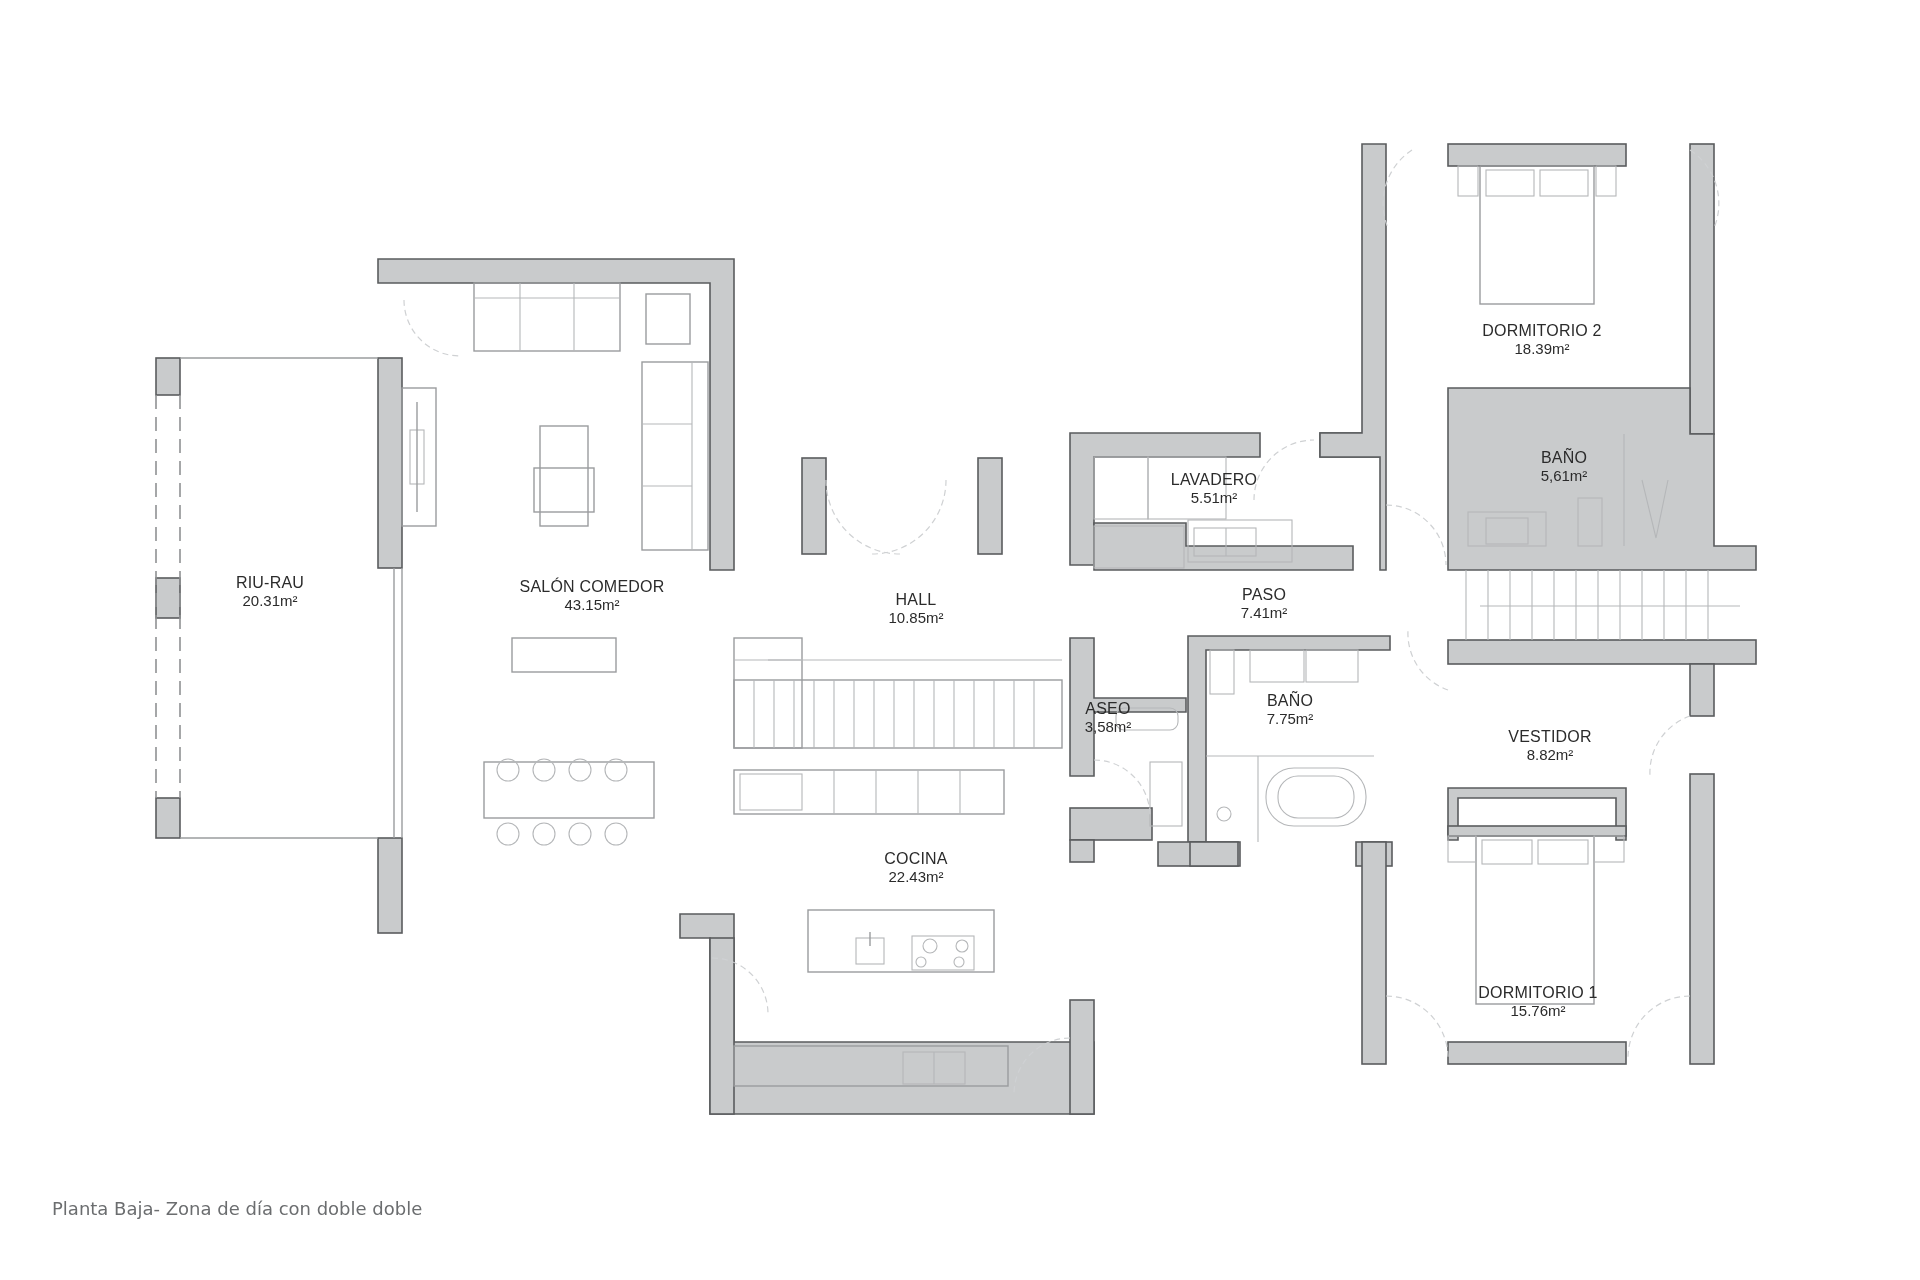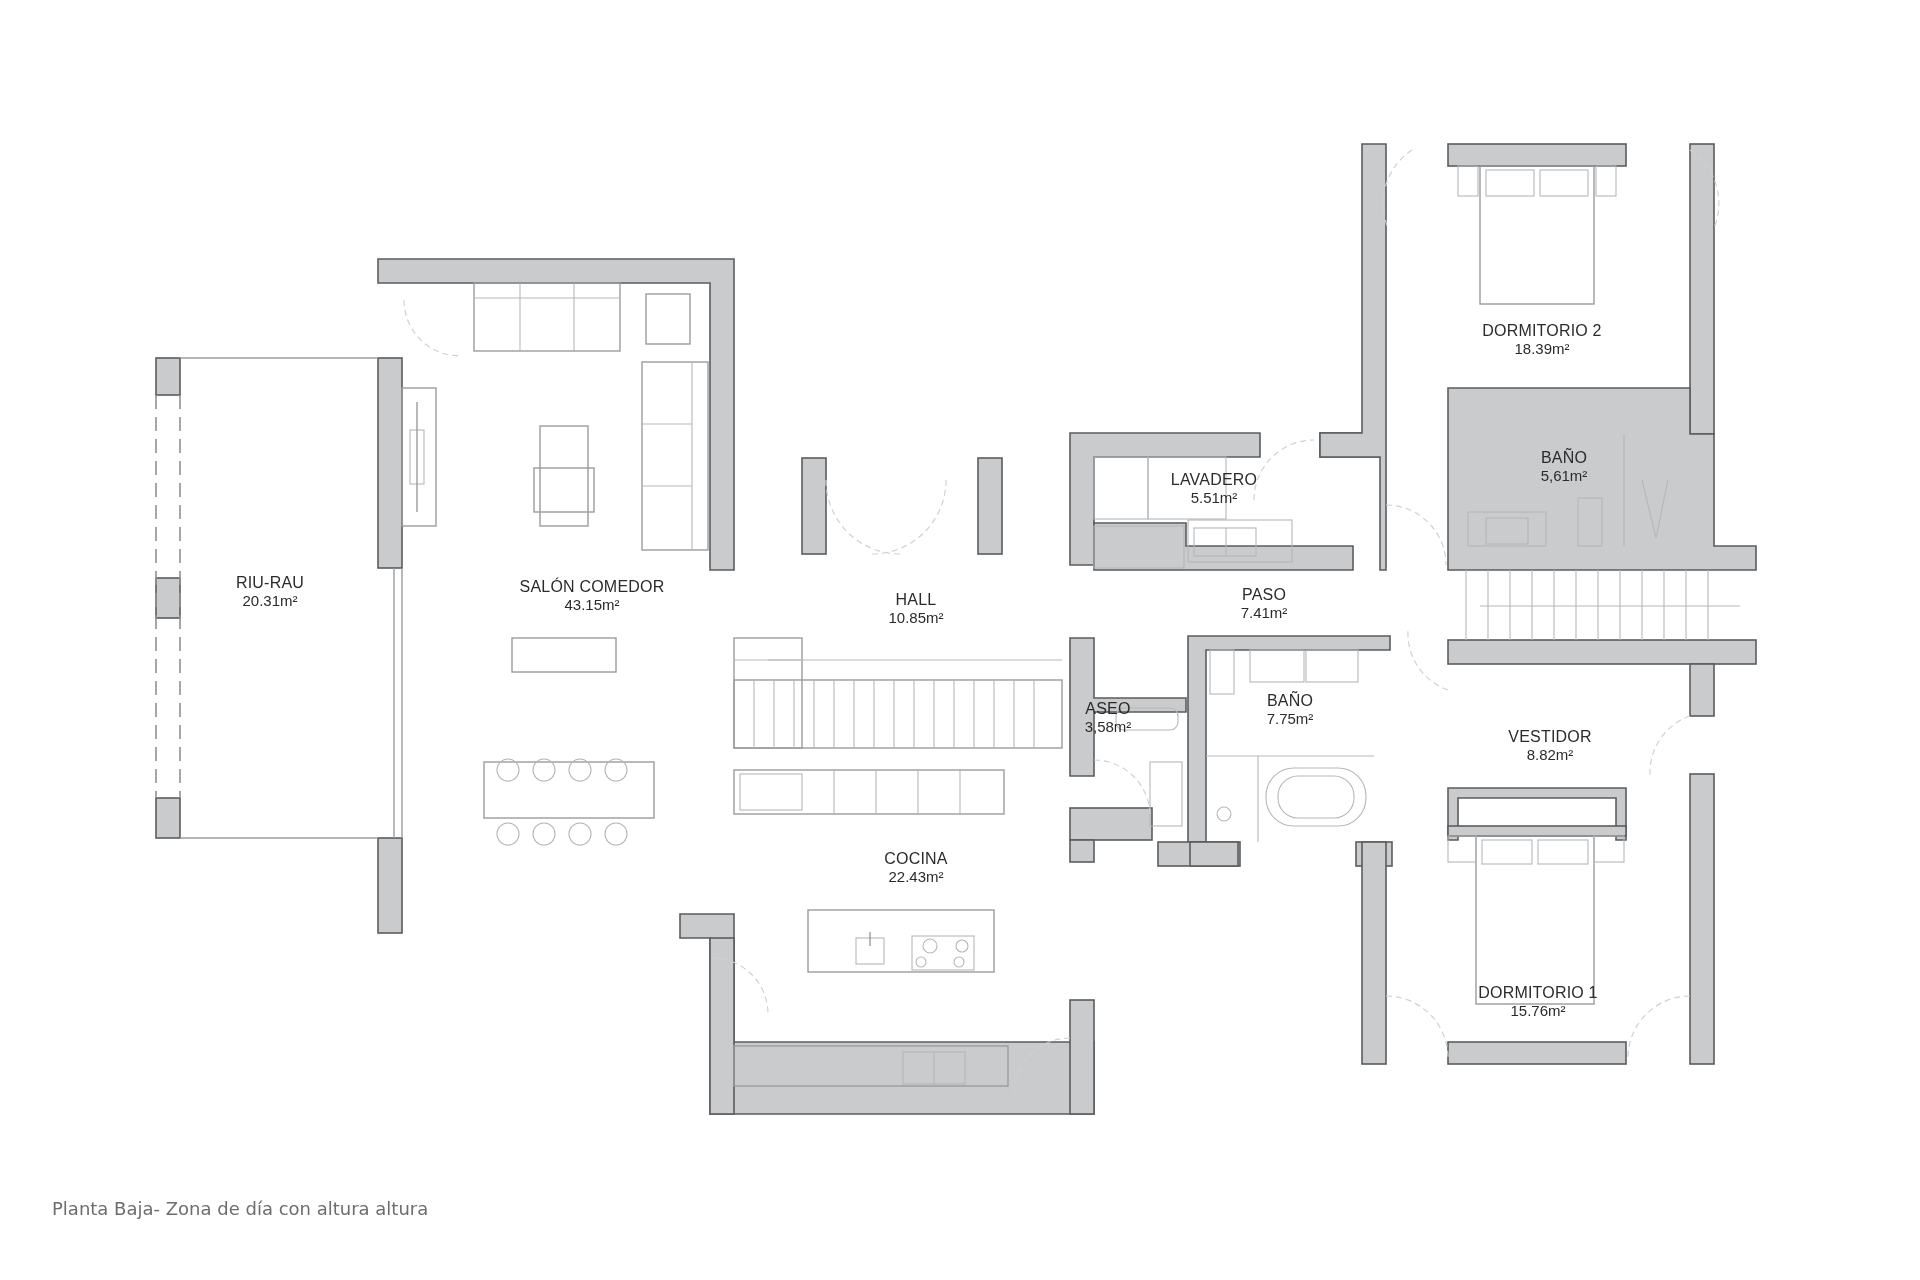--- a/index.html
+++ b/index.html
@@ -271,13 +271,13 @@
       <text class="room-name" x="916" y="864">COCINA</text>
       <text class="room-area" x="916" y="882">22.43m²</text>
     </g>
     <g>
       <text class="room-name" x="1538" y="998">DORMITORIO 1</text>
       <text class="room-area" x="1538" y="1016">15.76m²</text>
     </g>
   </g>
 </svg>
 
-<div class="caption">Planta Baja- Zona de día con altura altura</div>
+<div class="caption">Planta Baja- Zona de día con doble doble</div>
 
 </body></html>

